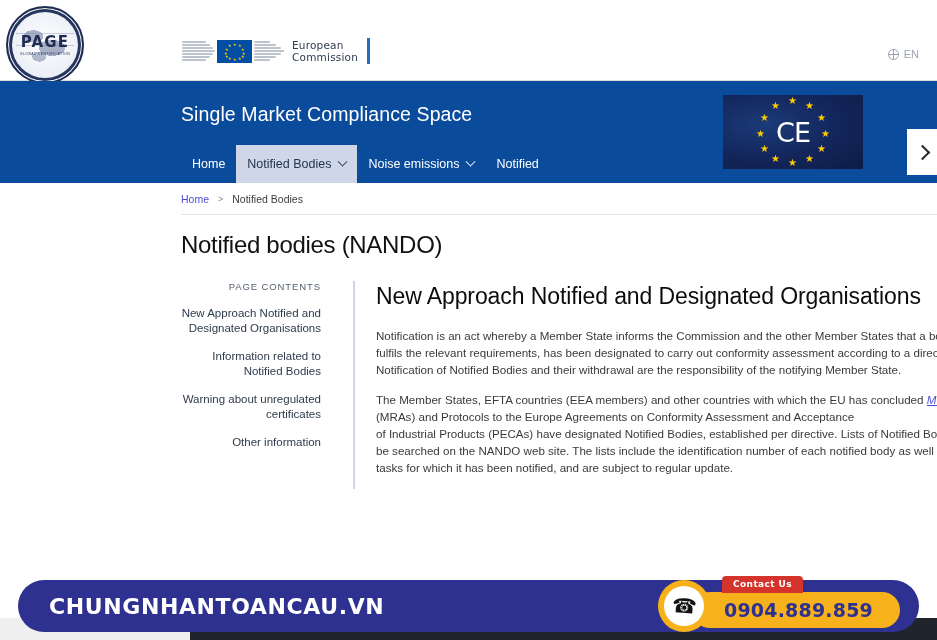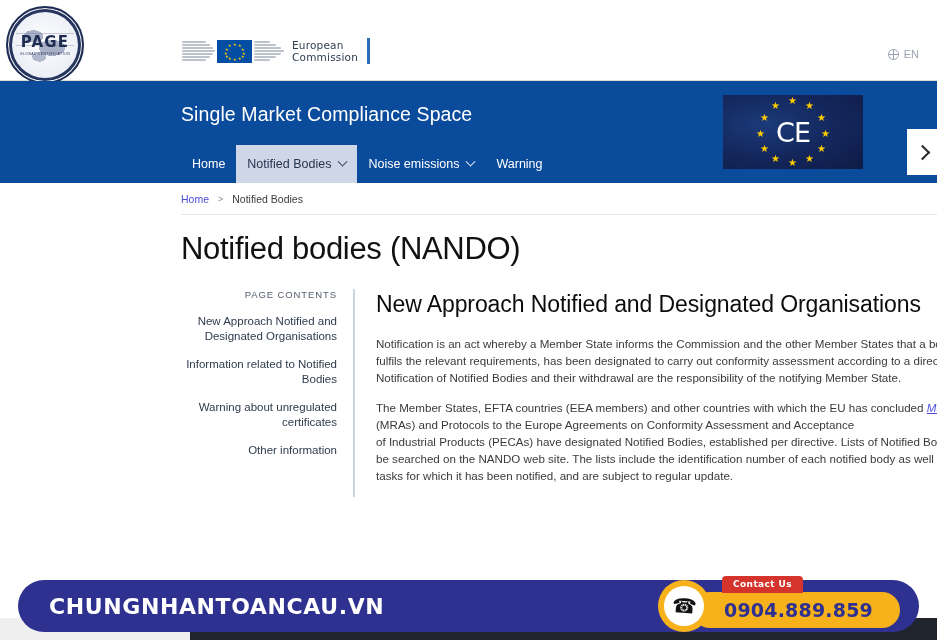--- a/index.html
+++ b/index.html
@@ -139,21 +139,21 @@
   
   .crumb-wrap { padding: 10px 0 9px 181px; background:#fff; }
   .crumb { display:flex; align-items:center; gap:9px; font-size:10.5px; }
   .crumb a { color:#4b4bd8; text-decoration:none; cursor:pointer; }
   .crumb .sep { color:#8a8a8a; font-size:9px; }
   .crumb .cur { color:#3c3c3c; }
   .crumb-rule { border-bottom:1px solid #e6e6e6; margin: 0 0 0 181px; }
 
   
   .content { display:flex; padding-left:181px; padding-top:22px; }
-  .toc { width: 174px; flex: 0 0 174px; text-align:right; padding-right:16px; border-right:2px solid #cdd5e4; }
+  .toc { width: 174px; flex: 0 0 174px; text-align:right; padding-right:32px; border-right:2px solid #cdd5e4; }
   .toc-label { font-size:9.5px; letter-spacing:.9px; color:#54606e; margin-bottom:14px; }
   .toc-item { font-size:11.5px; line-height:15px; color:#2f3c4e; margin-bottom:13px; cursor:pointer; }
   .main { padding-left:21px; flex:1; min-width:0; }
   .main h2 { font-size:23px; font-weight:400; color:#0c0c0c; line-height:30px; margin-bottom:16px; letter-spacing:-.1px; }
   .main p { font-size:11.6px; line-height:17px; color:#3a3a3a; margin-bottom:13px; white-space:nowrap; }
   .main p span.wrapline { display:block; }
   .main a.inline-link { color:#4b4bd8; font-style:italic; text-decoration:underline; }
 
   
   .player-strip { position:absolute; left:0; bottom:0; width:937px; height:22px; background:#20242c; }
@@ -266,21 +266,21 @@
       </div>
       <div class="nav-item active">
         <span>Notified Bodies</span>
         <span class="chev-nav"></span>
       </div>
       <div class="nav-item">
         <span>Noise emissions</span>
         <span class="chev-nav"></span>
       </div>
       <div class="nav-item">
-        <span>Warning</span>
+        <span>Notified</span>
       </div>
     </div>
 
     <div class="ce-badge">
       <div class="ce-stars">
         <i style="left:31px;top:0px">★</i>
         <i style="left:48px;top:5px">★</i>
         <i style="left:60px;top:17px">★</i>
         <i style="left:64px;top:33px">★</i>
         <i style="left:60px;top:48px">★</i>
@@ -303,21 +303,21 @@
   <div class="crumb-wrap">
     <div class="crumb">
       <a>Home</a>
       <span class="sep">&gt;</span>
       <span class="cur">Notified Bodies</span>
     </div>
   </div>
   <div class="crumb-rule"></div>
 
   <div style="padding-left:181px; padding-top:16px;">
-    <h1 style="font-size:31px; font-weight:400; color:#111; letter-spacing:-.3px;">Notified bodies (NANDO)</h1>
+    <h1 style="font-size:24px; font-weight:400; color:#111; letter-spacing:-.3px;">Notified bodies (NANDO)</h1>
   </div>
 
   <div class="content">
     <div class="toc">
       <div class="toc-label">PAGE CONTENTS</div>
       <div class="toc-item">New Approach Notified and Designated Organisations</div>
       <div class="toc-item">Information related to Notified Bodies</div>
       <div class="toc-item">Warning about unregulated certificates</div>
       <div class="toc-item">Other information</div>
     </div>

